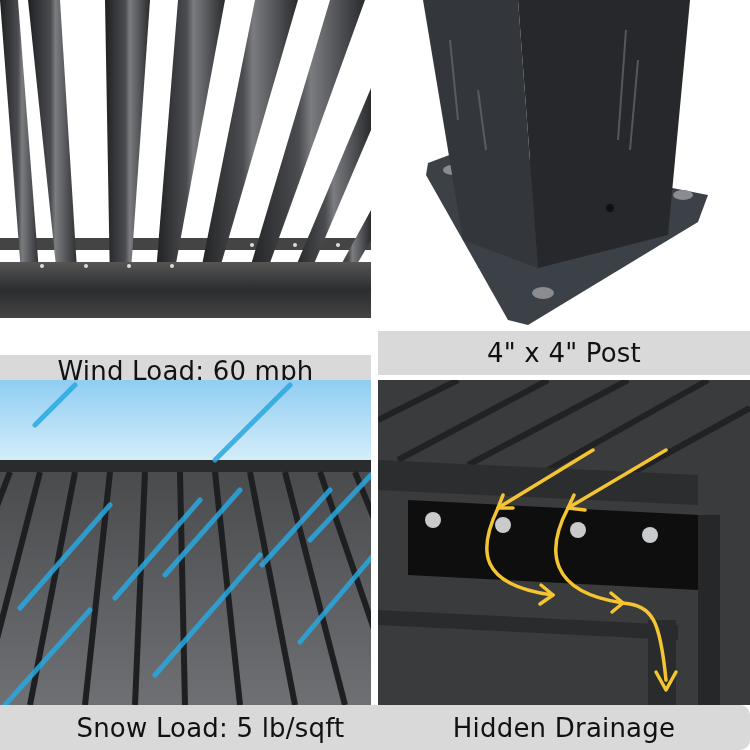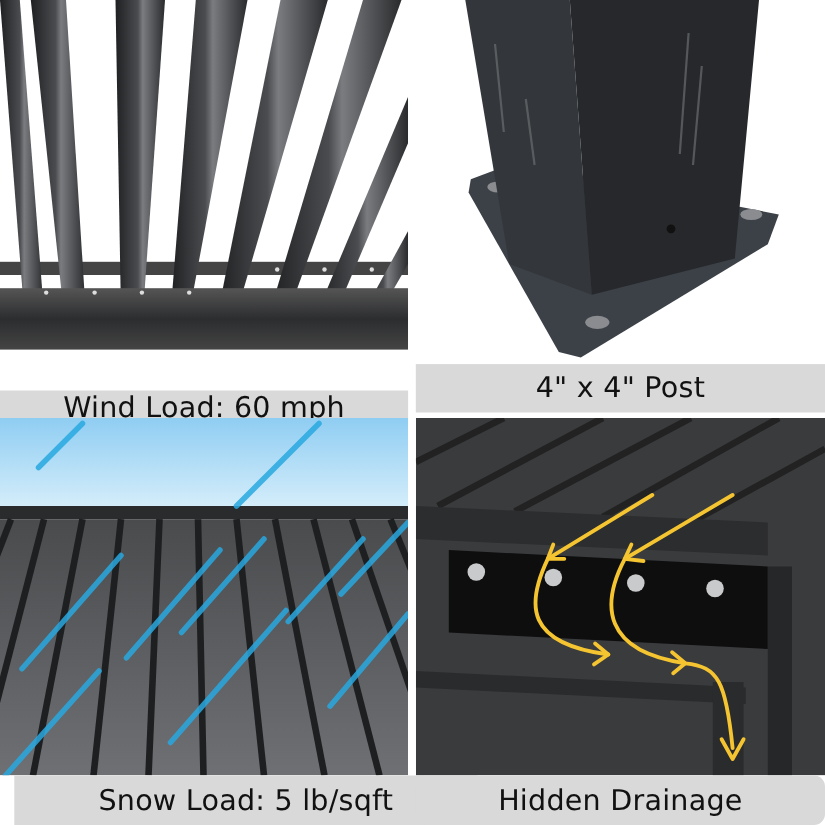--- a/index.html
+++ b/index.html
@@ -111,21 +111,21 @@
         <line x1="155" y1="295" x2="260" y2="175"></line>
       <line x1="262" y1="185" x2="330" y2="110"></line>
         <line x1="310" y1="160" x2="371" y2="95"></line>
       <line x1="300" y1="262" x2="371" y2="178"></line>
         <line x1="5" y1="325" x2="90" y2="230"></line>
       <line x1="215" y1="80" x2="290" y2="5"></line>
         <line x1="35" y1="45" x2="75" y2="5"></line>
     </g>
   </svg>
 </div>
-<div class="label" style="left:13px;top:705px;width:421px;height:45px;">Snow Load: 5 lb/sqft</div>
+<div class="label" style="left:0;top:705px;width:421px;height:45px;">Snow Load: 5 lb/sqft</div>
 
 <div class="panel" style="left:378px;top:380px;width:372px;height:325px;">
   <svg width="372" height="325" viewBox="0 0 372 325">
     <rect width="372" height="325" fill="#3a3b3d"></rect>
     <g stroke="#222" stroke-width="6">
       <line x1="0" y1="40" x2="80" y2="0"></line>
         <line x1="20" y1="80" x2="170" y2="0"></line>
       <line x1="90" y1="85" x2="250" y2="0"></line>
         <line x1="170" y1="90" x2="330" y2="0"></line>
       <line x1="250" y1="95" x2="372" y2="28"></line>

